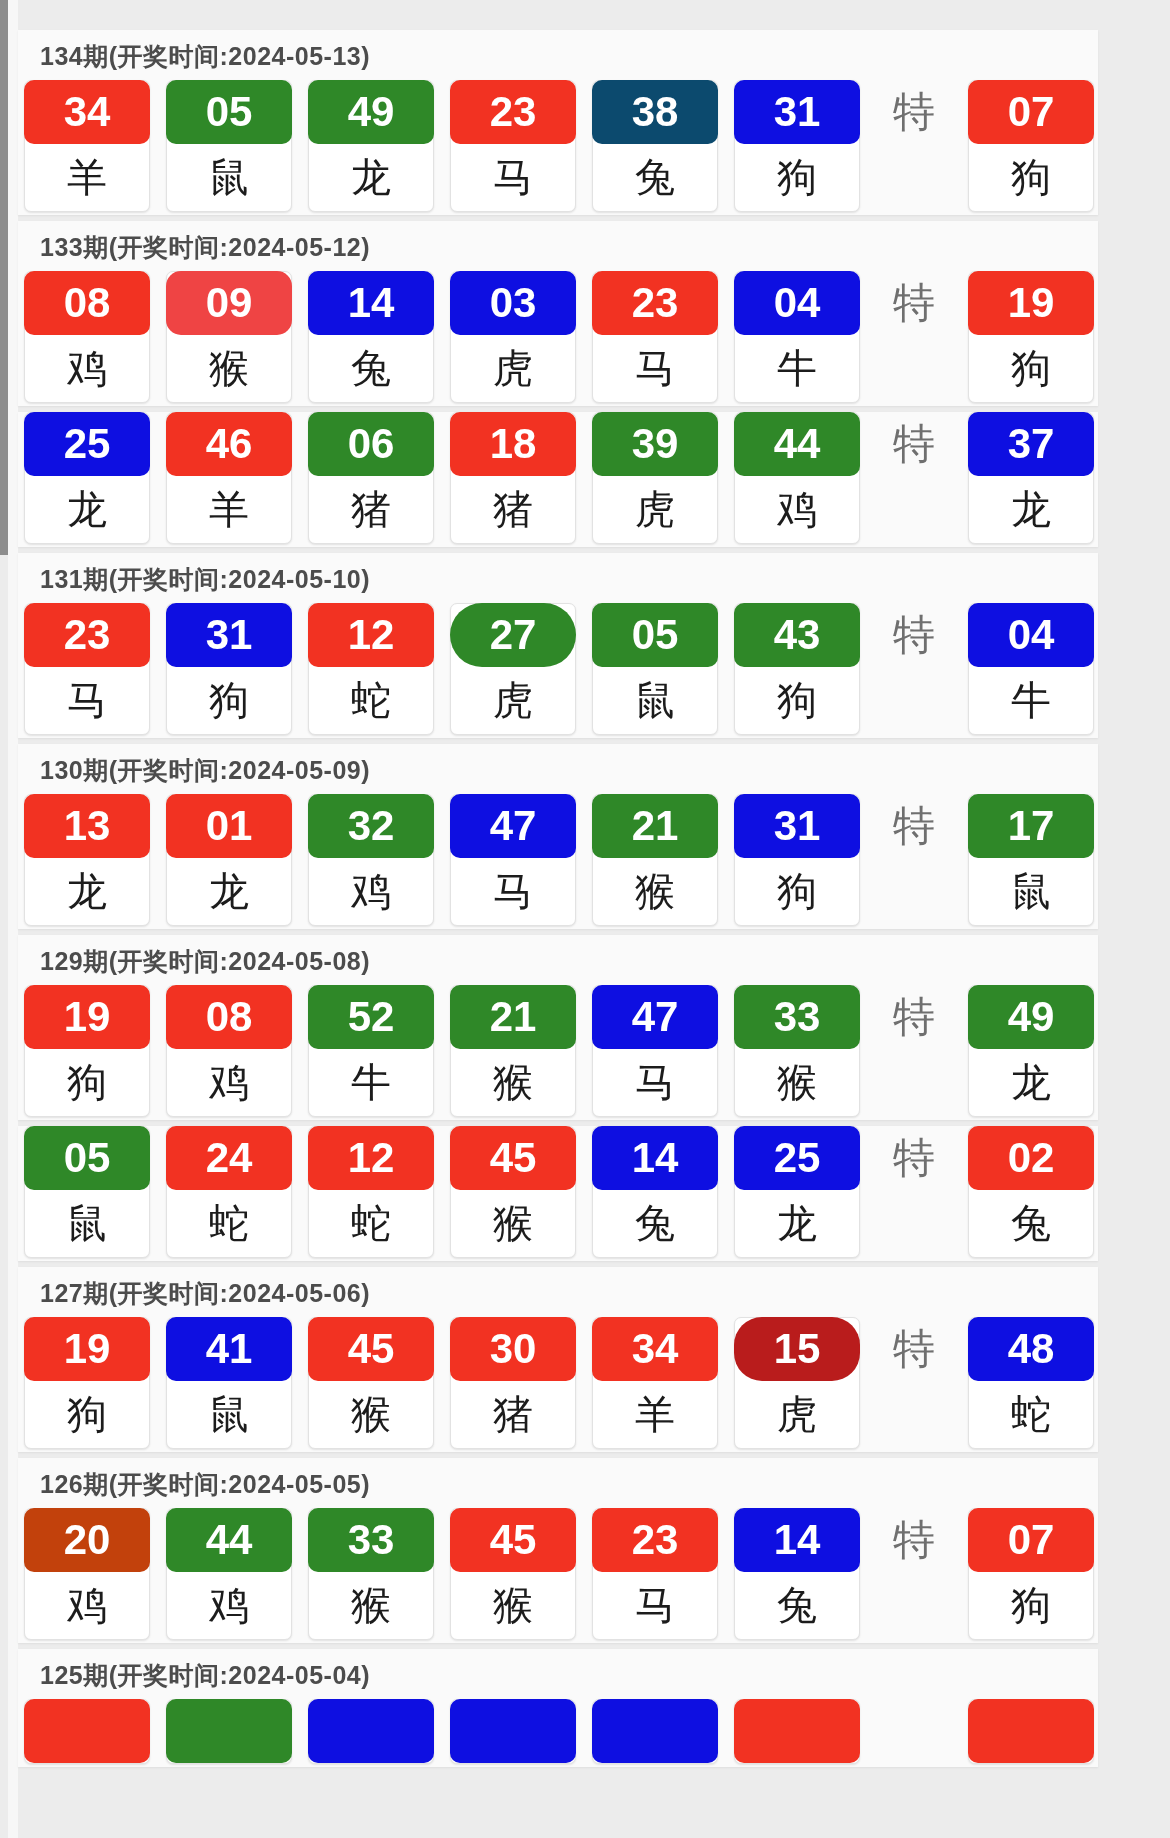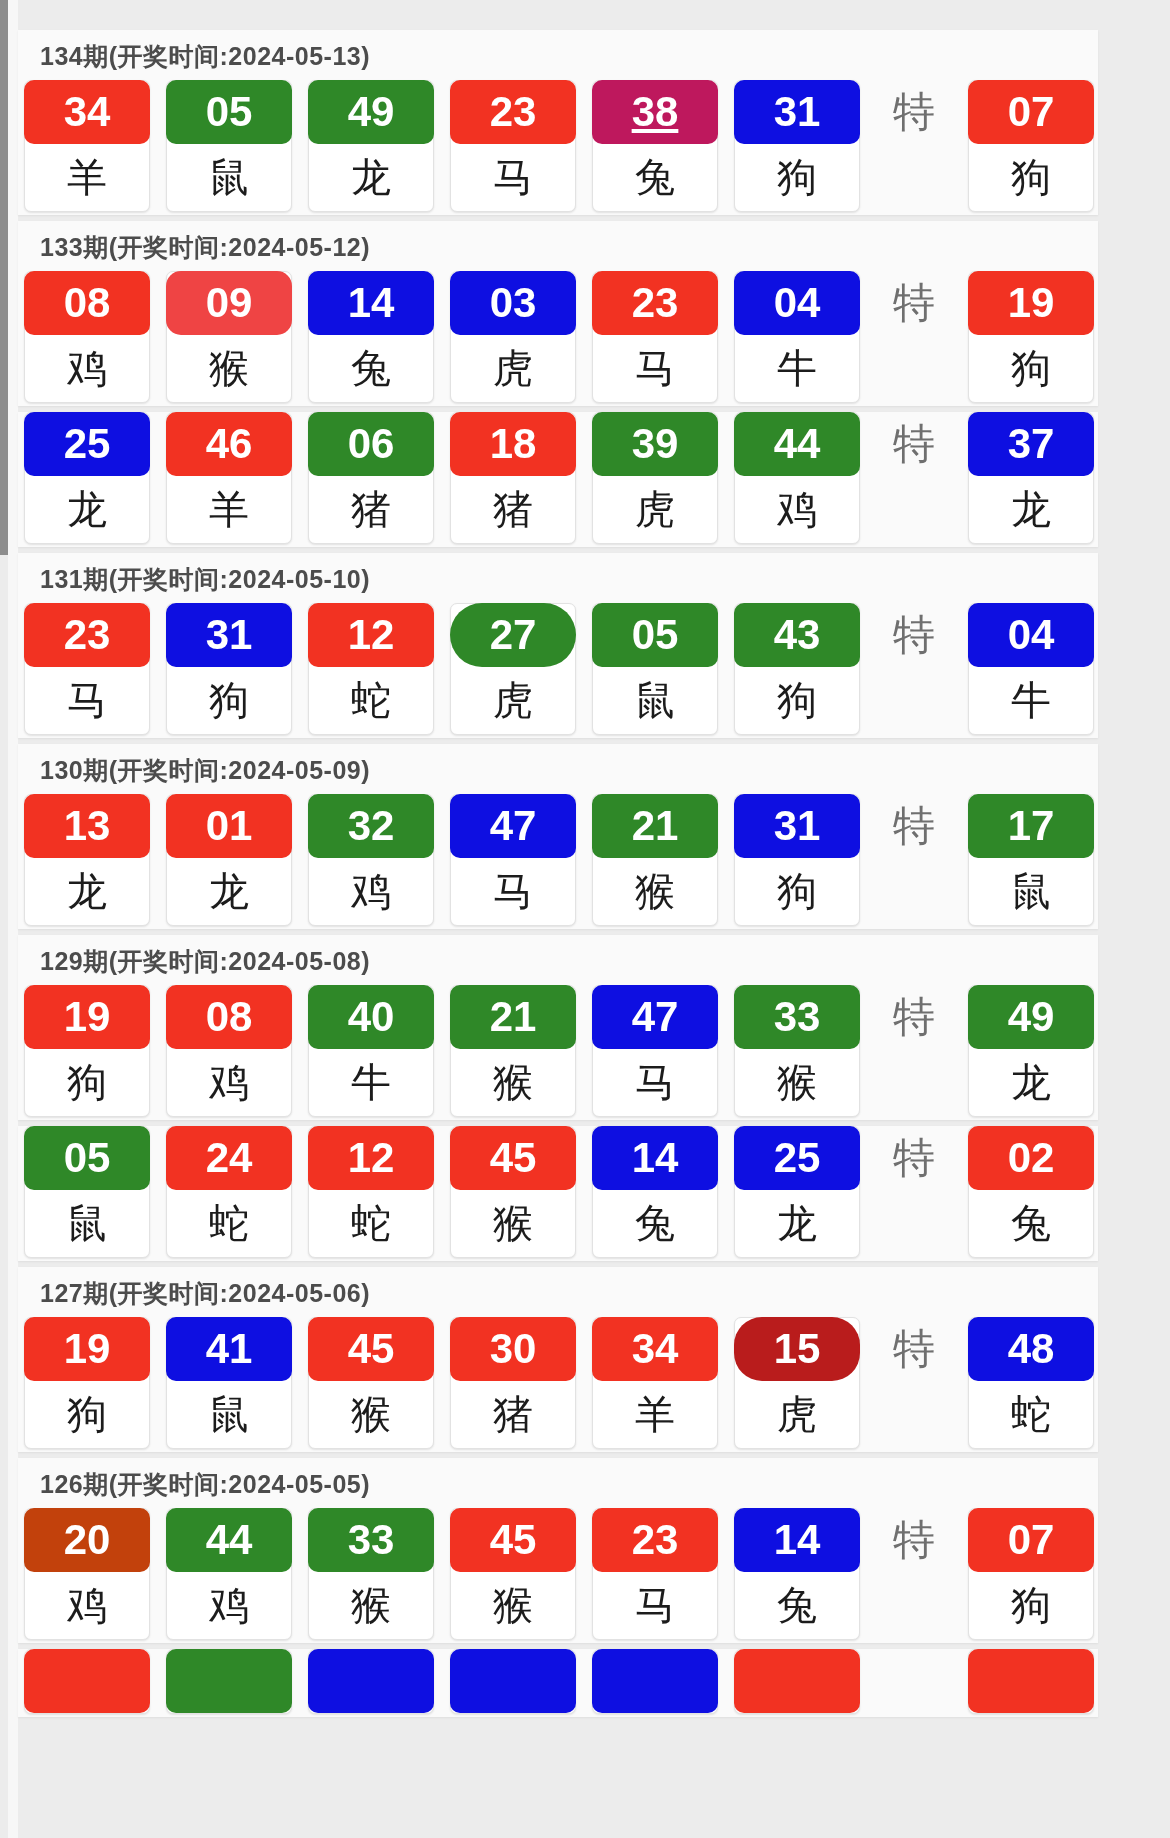--- a/index.html
+++ b/index.html
@@ -106,21 +106,21 @@
     <div class="ball-pill" style="background: rgb(47, 136, 40);">49</div>
     <div class="ball-zodiac">龙</div>
   </div>
 
   <div class="ball-cell">
     <div class="ball-pill" style="background: rgb(242, 50, 34);">23</div>
     <div class="ball-zodiac">马</div>
   </div>
 
   <div class="ball-cell">
-    <div class="ball-pill" style="background: #be185d; text-decoration: underline;">38</div>
+    <div class="ball-pill" style="background: #0c4a6e;">38</div>
     <div class="ball-zodiac">兔</div>
   </div>
 
   <div class="ball-cell">
     <div class="ball-pill" style="background: rgb(14, 15, 225);">31</div>
     <div class="ball-zodiac">狗</div>
   </div>
 <div class="special-label">特</div>
 
   <div class="ball-cell special-cell">
@@ -305,21 +305,21 @@
     <div class="ball-pill" style="background: rgb(242, 50, 34);">19</div>
     <div class="ball-zodiac">狗</div>
   </div>
 
   <div class="ball-cell">
     <div class="ball-pill" style="background: rgb(242, 50, 34);">08</div>
     <div class="ball-zodiac">鸡</div>
   </div>
 
   <div class="ball-cell">
-    <div class="ball-pill" style="background: rgb(47, 136, 40);">40</div>
+    <div class="ball-pill" style="background: rgb(47, 136, 40);">52</div>
     <div class="ball-zodiac">牛</div>
   </div>
 
   <div class="ball-cell">
     <div class="ball-pill" style="background: rgb(47, 136, 40);">21</div>
     <div class="ball-zodiac">猴</div>
   </div>
 
   <div class="ball-cell">
     <div class="ball-pill" style="background: rgb(14, 15, 225);">47</div>
@@ -458,20 +458,21 @@
 <div class="special-label">特</div>
 
   <div class="ball-cell special-cell">
     <div class="ball-pill" style="background: rgb(242, 50, 34);">07</div>
     <div class="ball-zodiac">狗</div>
   </div>
 </div>
   </section>
 
   <section class="draw-block">
+    <div class="draw-header">125期(开奖时间:2024-05-04)</div>
     <div class="ball-row">
 
   <div class="ball-cell">
     <div class="ball-pill" style="background: rgb(242, 50, 34);"></div>
 
   </div>
 
   <div class="ball-cell">
     <div class="ball-pill" style="background: rgb(47, 136, 40);"></div>
 

